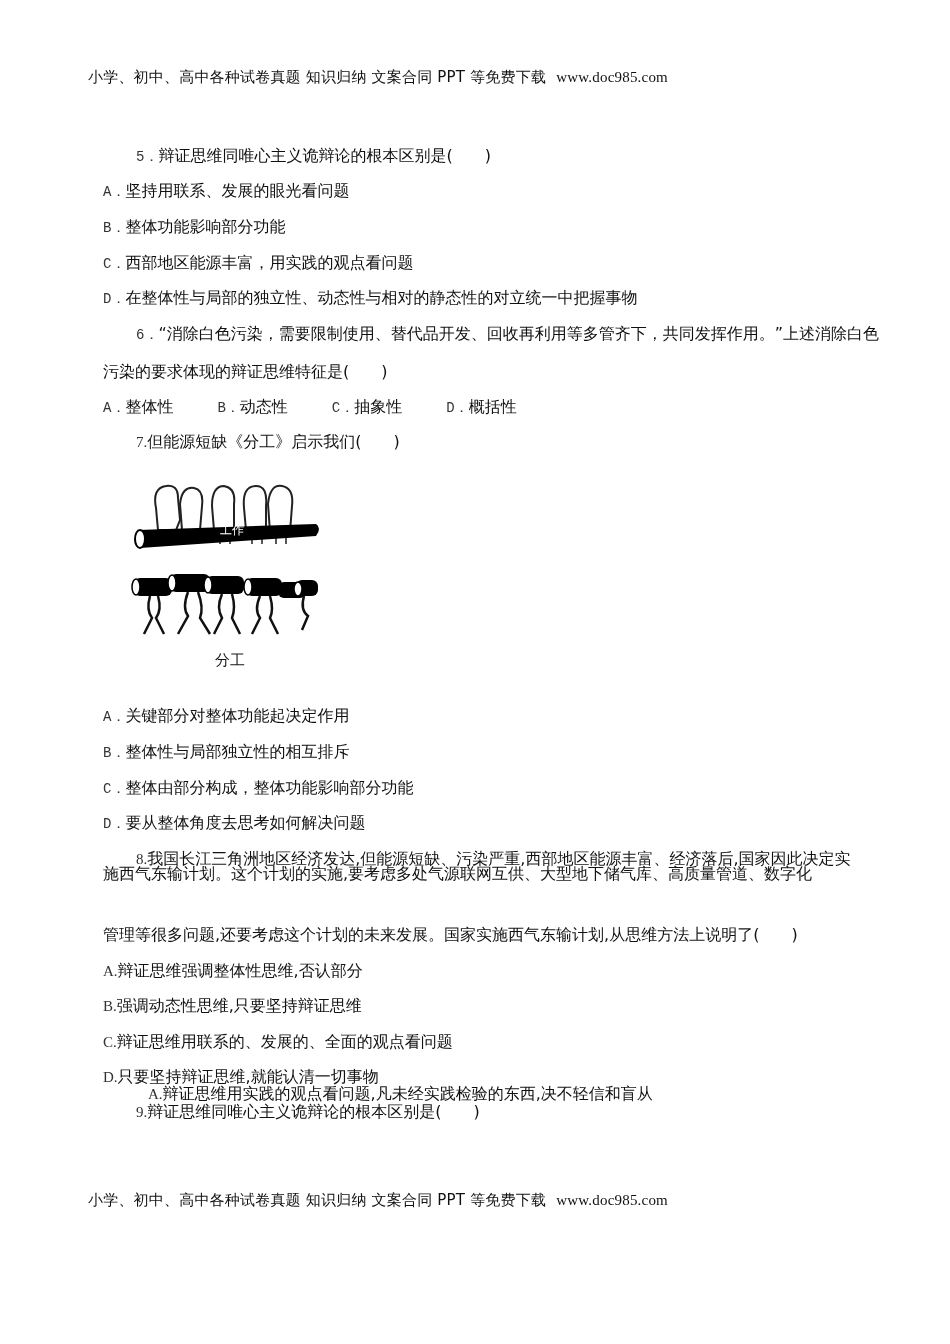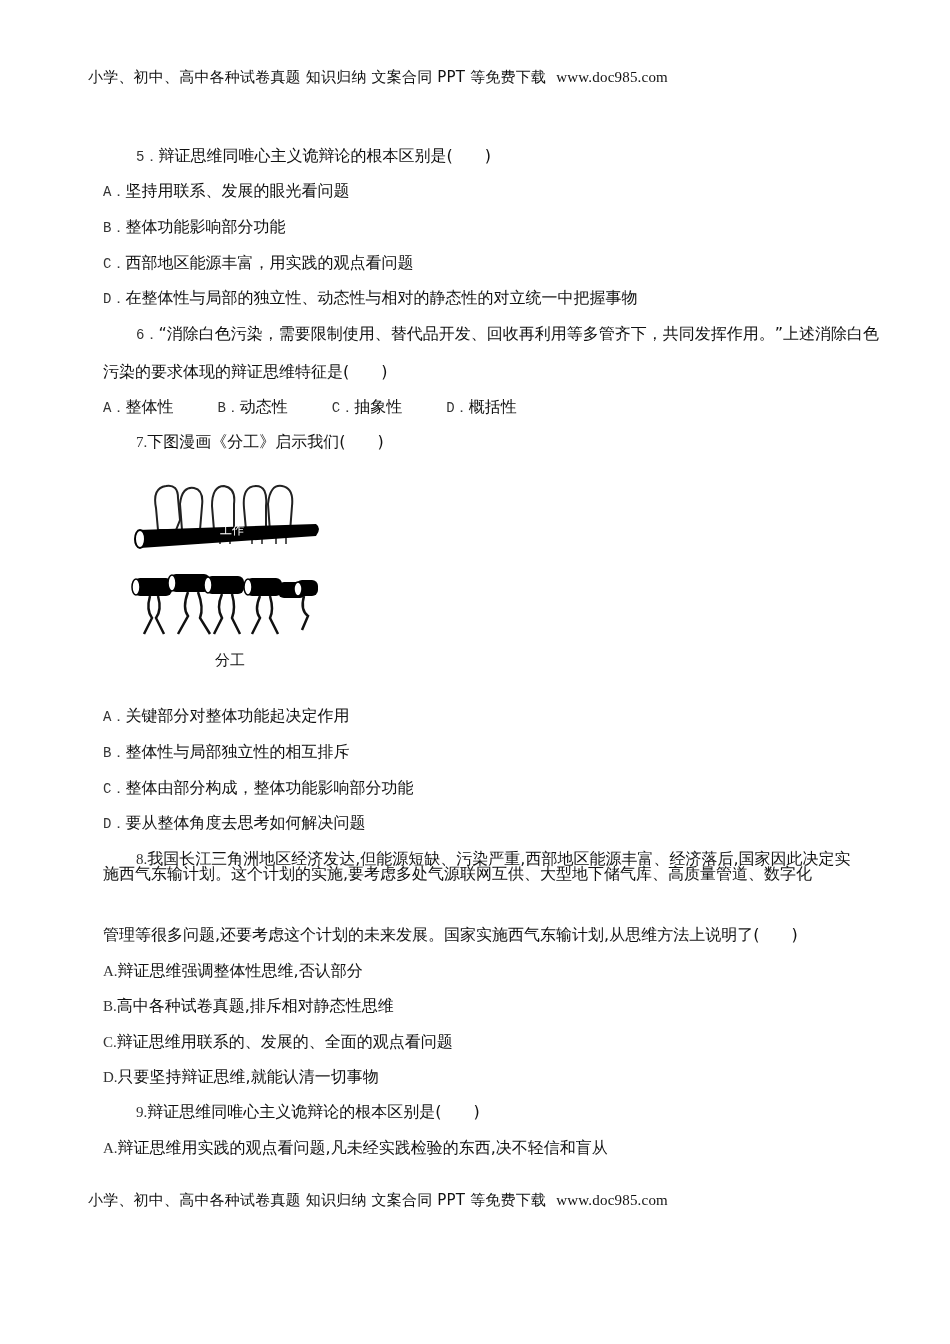--- a/index.html
+++ b/index.html
@@ -44,21 +44,21 @@
   <span class="num">6．</span><span>“消除白色污染，需要限制使用、替代品开发、回收再利用等多管齐下，共同发挥作用。”上述消除白色</span>
 </div>
 <div class="line qc" style="top:362px;">
   <span>污染的要求体现的辩证思维特征是(　　)</span>
 </div>
 <div class="line opt optrow" style="top:397px;">
   <span class="o"><span class="num">A．</span><span>整体性</span></span><span class="o"><span class="num">B．</span><span>动态性</span></span><span class="o"><span class="num">C．</span><span>抽象性</span></span><span class="o"><span class="num">D．</span><span>概括性</span></span>
 </div>
 
 <div class="line q" style="top:432px;">
-  <span class="num2">7.</span><span>下图漫画《分工》启示我们(　　)</span>
+  <span class="num2">7.</span><span>但能源短缺《分工》启示我们(　　)</span>
 </div>
 
 <svg class="cartoon" viewBox="0 0 192 178">
 
   <g fill="#fff" stroke="#222" stroke-width="2">
     <path d="M28 40 q-4 -20 10 -22 q12 -2 12 12 l2 22 l-4 10 l-18 0 z"></path>
     <path d="M52 36 q2 -18 14 -16 q10 2 8 18 l-2 24 l-18 0 z"></path>
     <path d="M84 38 q0 -20 12 -20 q12 2 10 18 l0 26 l-20 0 z"></path>
     <path d="M116 40 q-2 -22 12 -22 q12 0 10 20 l0 24 l-20 0 z"></path>
     <path d="M140 36 q2 -20 14 -18 q12 2 10 20 l-2 26 l-20 0 z"></path>
@@ -117,31 +117,31 @@
 <div class="line qc" style="top:864px;">
   <span>施西气东输计划。这个计划的实施,要考虑多处气源联网互供、大型地下储气库、高质量管道、数字化</span>
 </div>
 <div class="line qc" style="top:925px;">
   <span>管理等很多问题,还要考虑这个计划的未来发展。国家实施西气东输计划,从思维方法上说明了(　　)</span>
 </div>
 <div class="line opt" style="top:961px;">
   <span class="num2">A.</span><span>辩证思维强调整体性思维,否认部分</span>
 </div>
 <div class="line opt" style="top:996px;">
-  <span class="num2">B.</span><span>高中各种试卷真题,排斥相对静态性思维</span>
+  <span class="num2">B.</span><span>强调动态性思维,只要坚持辩证思维</span>
 </div>
 <div class="line opt" style="top:1032px;text-align:center;">
   <span class="num2">C.</span><span>辩证思维用联系的、发展的、全面的观点看问题</span>
 </div>
 <div class="line opt" style="top:1067px;">
   <span class="num2">D.</span><span>只要坚持辩证思维,就能认清一切事物</span>
 </div>
 
 <div class="line q" style="top:1102px;">
   <span class="num2">9.</span><span>辩证思维同唯心主义诡辩论的根本区别是(　　)</span>
 </div>
-<div class="line opt" style="top:1138px;">
+<div class="line opt" style="top:1084px;margin-left:45px;">
   <span class="num2">A.</span><span>辩证思维用实践的观点看问题,凡未经实践检验的东西,决不轻信和盲从</span>
 </div>
 
 <div class="hdr" style="top:1191px;">
   <span>小学、初中、高中各种试卷真题 知识归纳 文案合同 PPT 等免费下载</span><span class="url">www.doc985.com</span>
 </div>
 
 </body></html>

